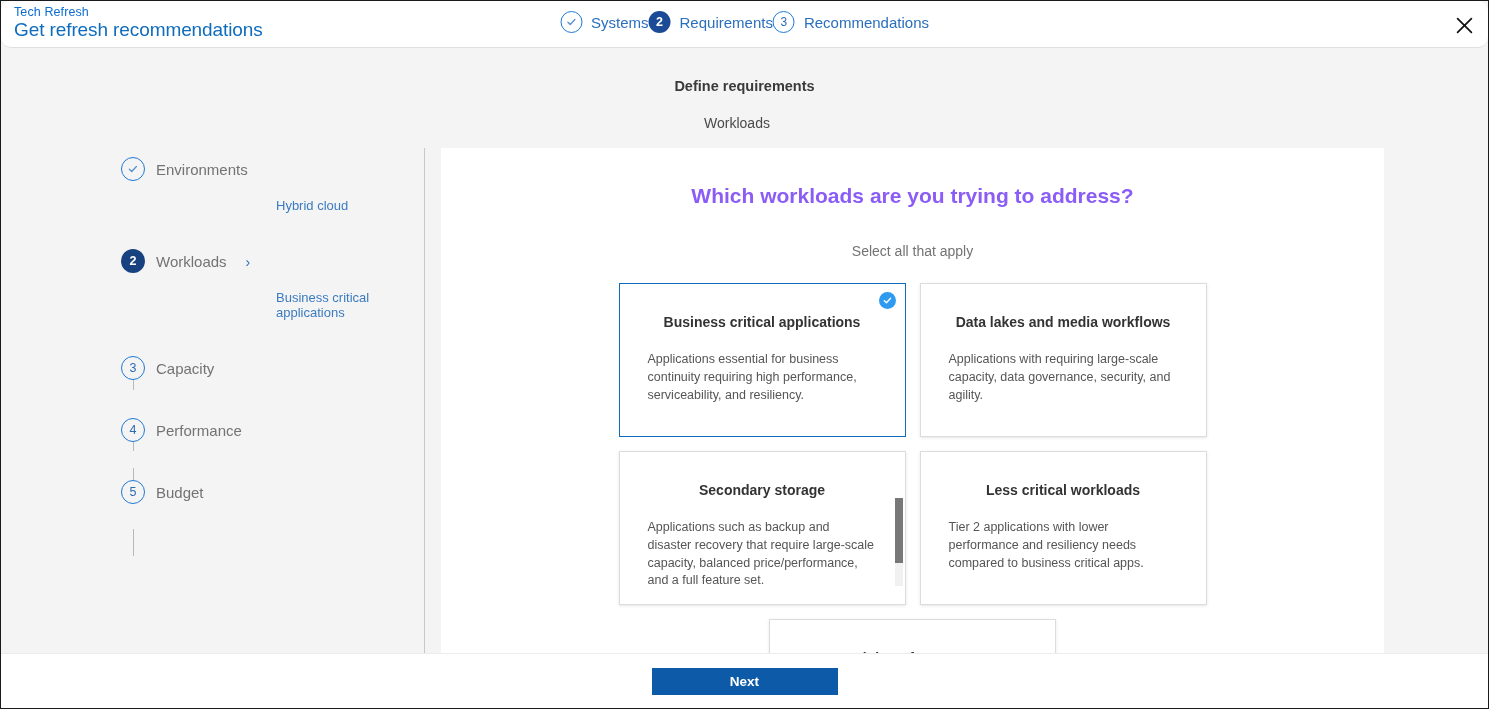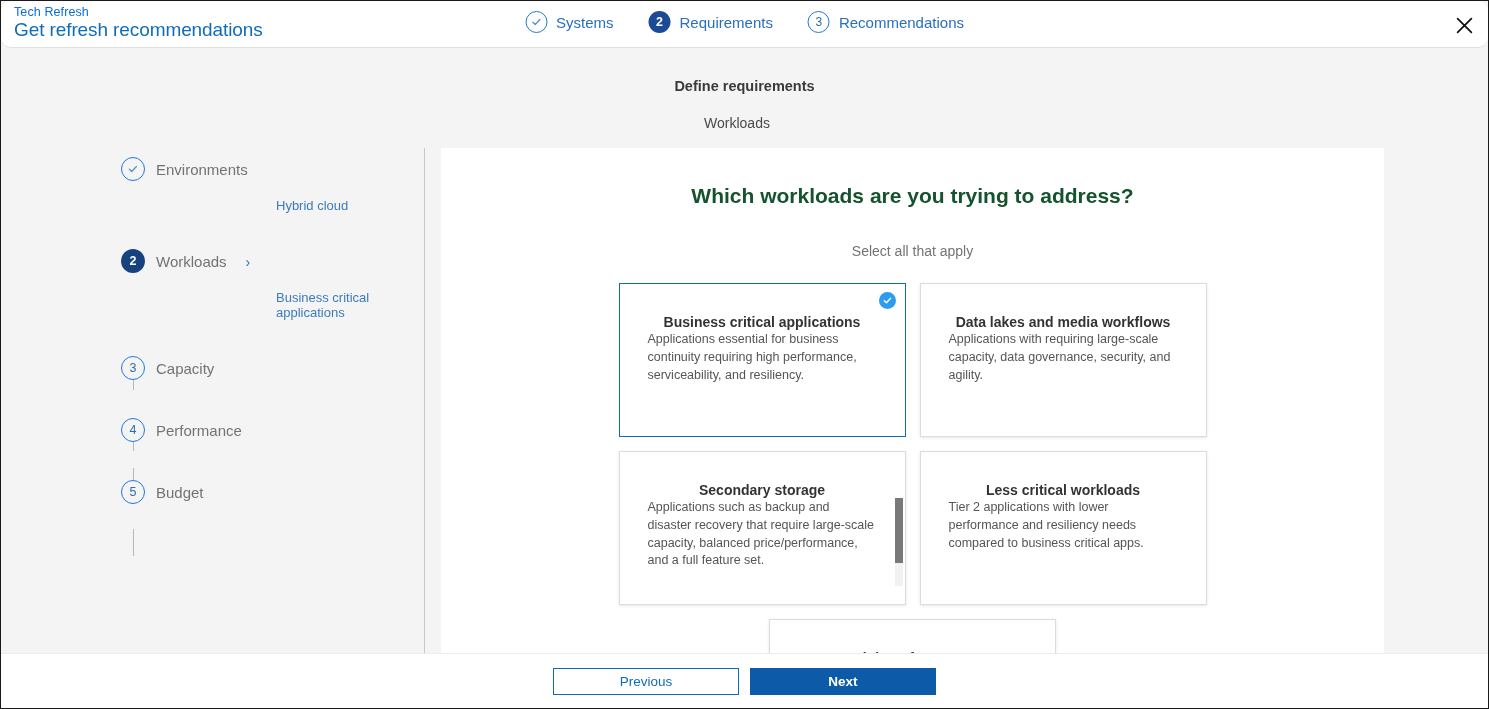--- a/index.html
+++ b/index.html
@@ -48,21 +48,20 @@
     font-weight: 400;
     letter-spacing: -0.1px;
   }
   .steps {
     position: absolute;
     left: 50%;
     transform: translateX(-50%);
     top: 10px;
     display: flex;
     align-items: flex-start;
-    gap: 35px;
   }
   .step { display: flex; align-items: center; gap: 9px; }
   .step-circle {
     width: 22px; height: 22px;
     border-radius: 50%;
     display: flex; align-items: center; justify-content: center;
     font-size: 12px;
     flex: 0 0 22px;
   }
   .step-circle.done {
@@ -185,21 +184,21 @@
   }
   .panel {
     background: #ffffff;
     height: 100%;
     padding-top: 36px;
   }
   .panel-q {
     text-align: center;
     font-size: 21px;
     font-weight: 700;
-    color: #14532d;
+    color: #8b5cf6;
   }
   .panel-sub {
     text-align: center;
     margin-top: 35px;
     font-size: 14px;
     color: #737373;
   }
   .cards {
     margin-top: 24px;
     display: flex;
@@ -224,20 +223,21 @@
     box-shadow: none;
   }
   .card-title {
     text-align: center;
     font-size: 14px;
     font-weight: 700;
     color: #333333;
     line-height: 1.2;
   }
   .card-desc {
+    margin-top: 20px;
     font-size: 12.5px;
     color: #555555;
     line-height: 1.43;
     text-align: left;
   }
   .card-check {
     position: absolute;
     top: 8px;
     right: 9px;
     width: 17px; height: 17px;
@@ -428,17 +428,16 @@
             </div>
 
           </div>
         </div>
       </div>
 
     </div>
   </div>
 
   <div class="footer">
-    <button class="btn btn-secondary">Previous</button>
     <button class="btn btn-primary">Next</button>
   </div>
 
 </div>
 
 </body></html>

